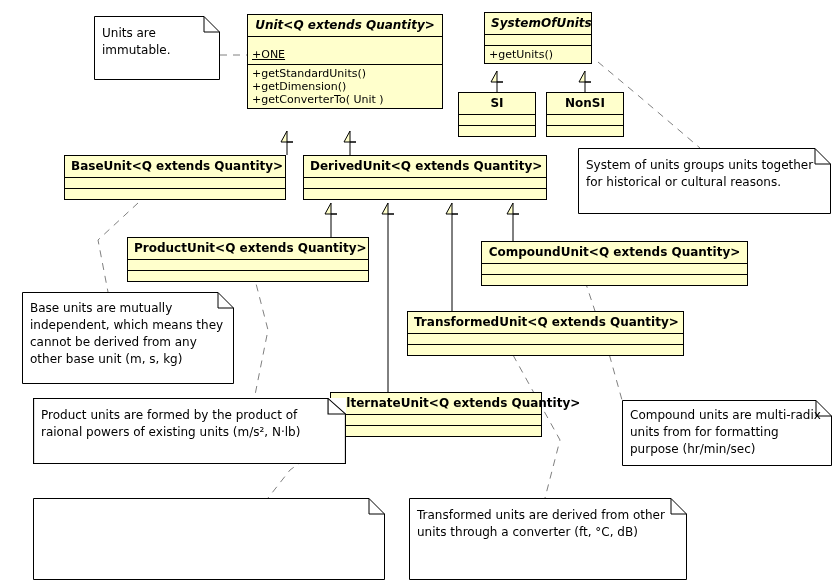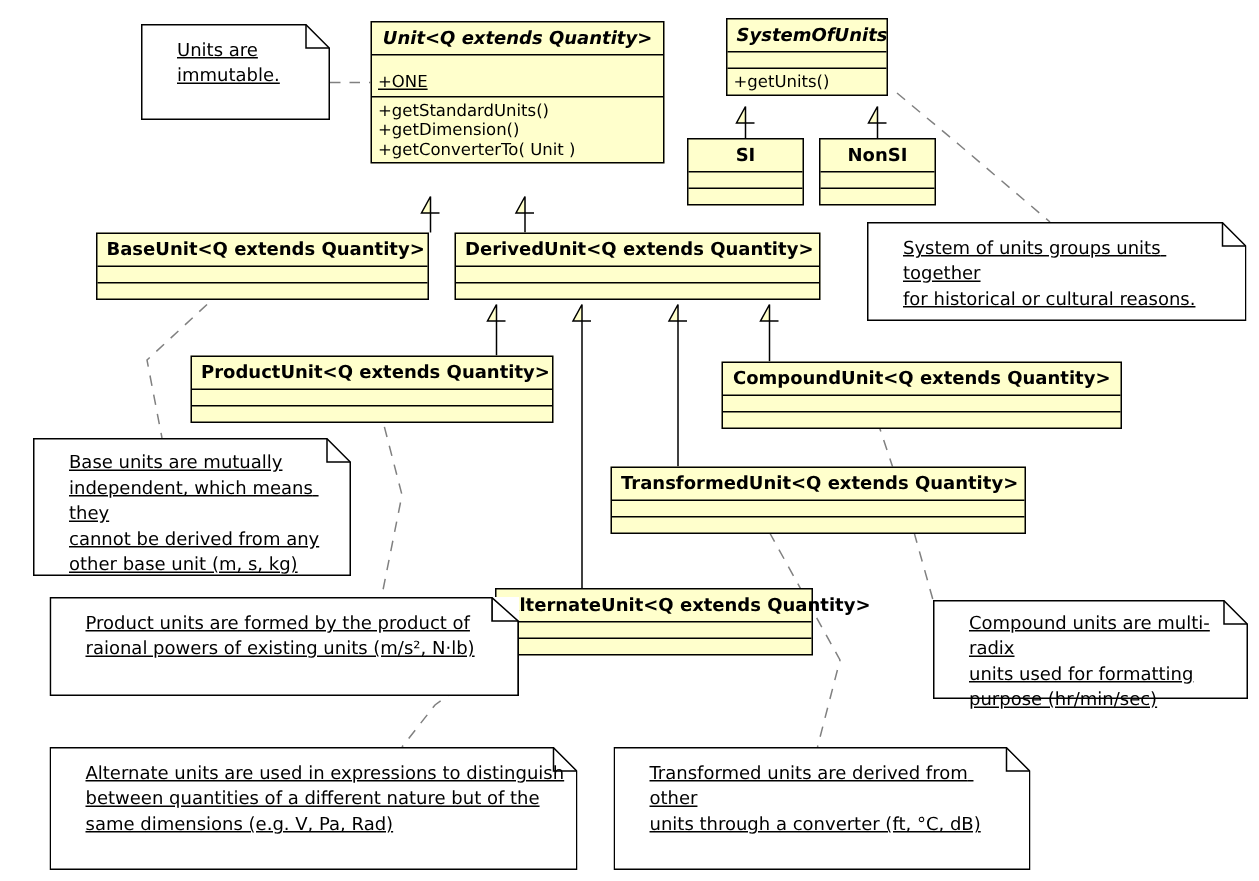--- a/index.html
+++ b/index.html
@@ -74,24 +74,23 @@
     line-height: 17px;
     color: #000;
     z-index: 6;
   }
   .uml-note .note-shape {
     position: absolute;
     left: 0; top: 0; width: 100%; height: 100%;
   }
   .uml-note .note-text {
     position: relative;
-    padding: 9px 8px 6px 24px;
+    padding: 9px 8px 6px 8px;
     white-space: pre-wrap;
     z-index: 2;
-    text-decoration: underline;
   }
 </style>
 </head>
 <body>
 
 <div id="canvas">
 
   <svg class="links" viewBox="0 0 839 587" xmlns="http://www.w3.org/2000/svg">
     <defs>
       <marker id="inherit" markerWidth="12" markerHeight="10" refX="0" refY="5" orient="auto-start-reverse" markerUnits="userSpaceOnUse">
@@ -258,37 +257,34 @@
     </svg>
     <div class="note-text">Product units are formed by the product of
 raional powers of existing units (m/s², N·lb)</div>
   </div>
 
   <div class="uml-note" style="left:33px; top:498px; width:352px; height:82px;">
     <svg class="note-shape" viewBox="0 0 352 82" preserveAspectRatio="none">
       <path d="M 0.5,0.5 L 336,0.5 L 351.5,16 L 351.5,81.5 L 0.5,81.5 z" fill="#ffffff" stroke="#000000" stroke-width="1"></path>
       <path d="M 336,0.5 L 336,16 L 351.5,16" fill="none" stroke="#000000" stroke-width="1"></path>
     </svg>
-    <div class="note-text">Alternate units are used in expressions to distinguish
-between quantities of a different nature but of the
-same dimensions (e.g. V, Pa, Rad)</div>
   </div>
 
   <div class="uml-note" style="left:409px; top:498px; width:278px; height:82px;">
     <svg class="note-shape" viewBox="0 0 278 82" preserveAspectRatio="none">
       <path d="M 0.5,0.5 L 262,0.5 L 277.5,16 L 277.5,81.5 L 0.5,81.5 z" fill="#ffffff" stroke="#000000" stroke-width="1"></path>
       <path d="M 262,0.5 L 262,16 L 277.5,16" fill="none" stroke="#000000" stroke-width="1"></path>
     </svg>
     <div class="note-text">Transformed units are derived from other
 units through a converter (ft, °C, dB)</div>
   </div>
 
   <div class="uml-note" style="left:622px; top:400px; width:210px; height:66px;">
     <svg class="note-shape" viewBox="0 0 210 66" preserveAspectRatio="none">
       <path d="M 0.5,0.5 L 194,0.5 L 209.5,16 L 209.5,65.5 L 0.5,65.5 z" fill="#ffffff" stroke="#000000" stroke-width="1"></path>
       <path d="M 194,0.5 L 194,16 L 209.5,16" fill="none" stroke="#000000" stroke-width="1"></path>
     </svg>
     <div class="note-text" style="padding-top:7px;">Compound units are multi-radix
-units used for formatting
+units from for formatting
 purpose (hr/min/sec)</div>
   </div>
 
 </div>
 
 </body></html>

